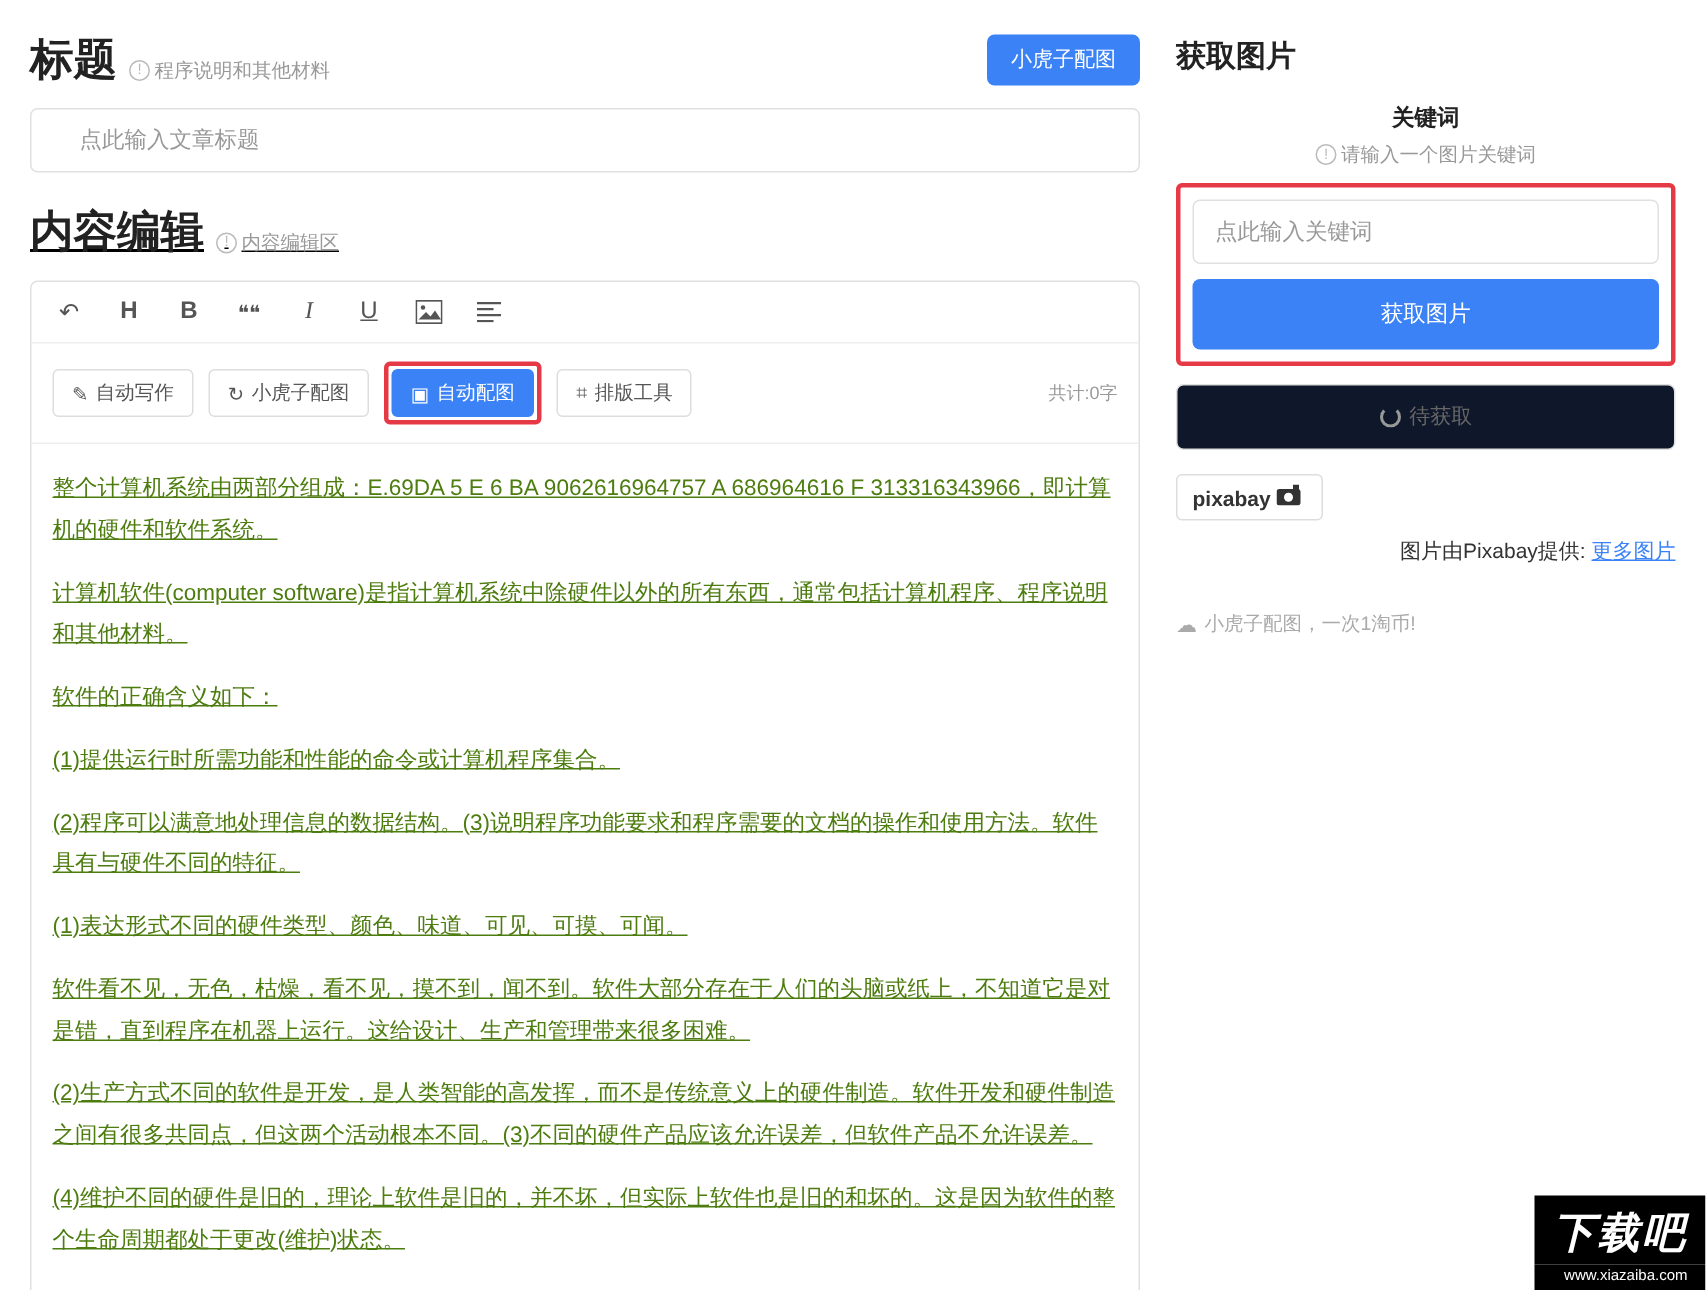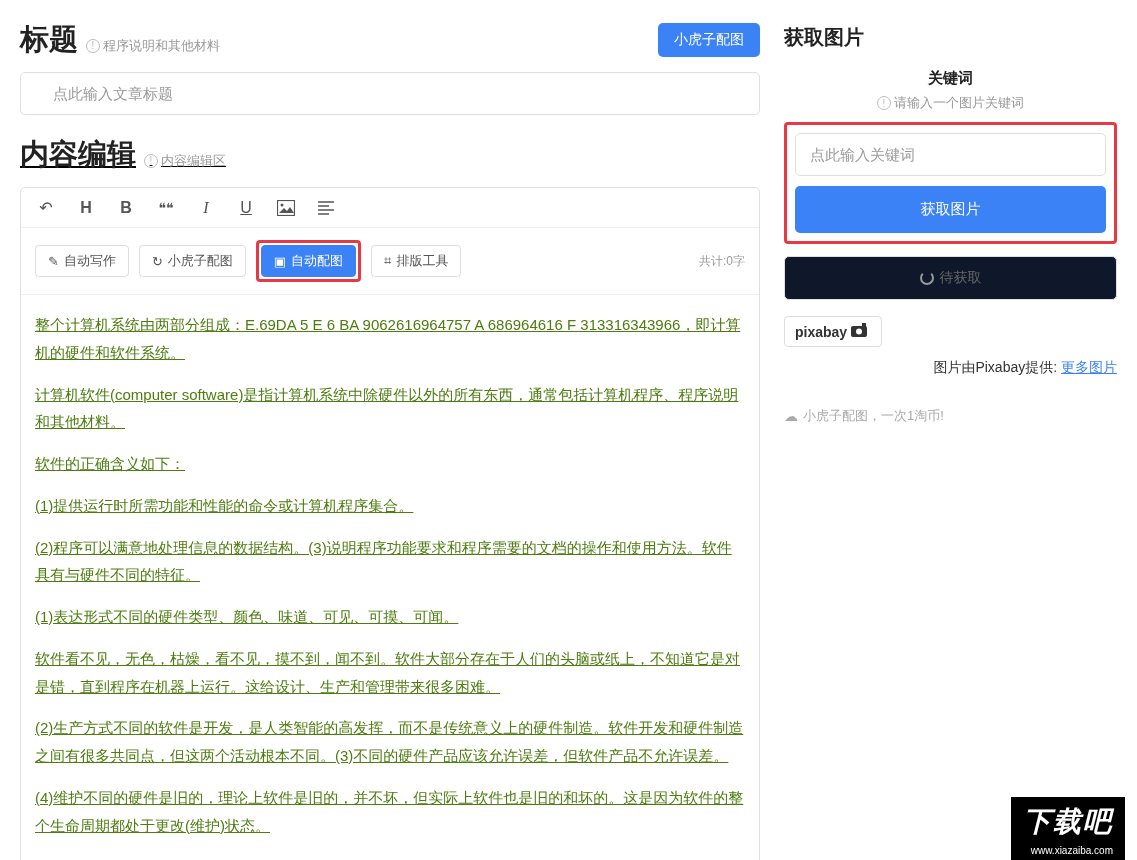--- a/index.html
+++ b/index.html
@@ -169,21 +169,21 @@
 
 .credit-line { font-size: 14px; color: #333; margin-bottom: 30px; text-align: right; }
 .credit-link { color: #3b82f6; text-decoration: underline; cursor: pointer; }
 
 .tip-line { font-size: 13px; color: #aaa; display: flex; align-items: center; gap: 5px; }
 .cloud-icon { font-size: 14px; }
 
 
 .watermark {
   position: absolute;
-  right: 12px;
+  right: 0;
   bottom: 0;
   color: #fff;
 }
 .wm-main {
   background: #000;
   color: #fff;
   font-size: 28px;
   font-weight: 900;
   padding: 6px 12px 2px 12px;
   font-style: italic;

